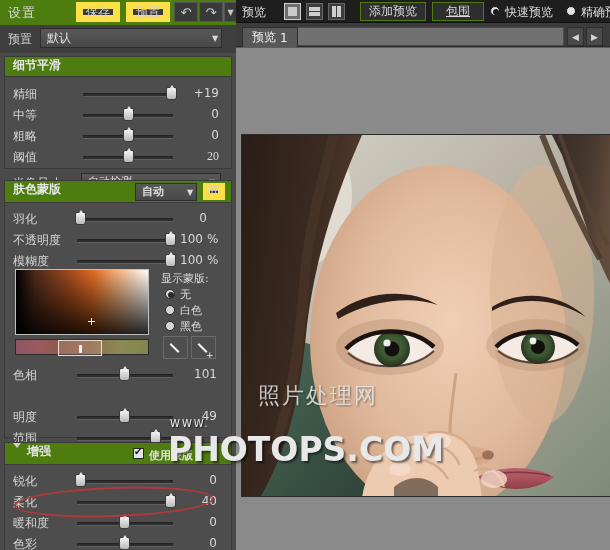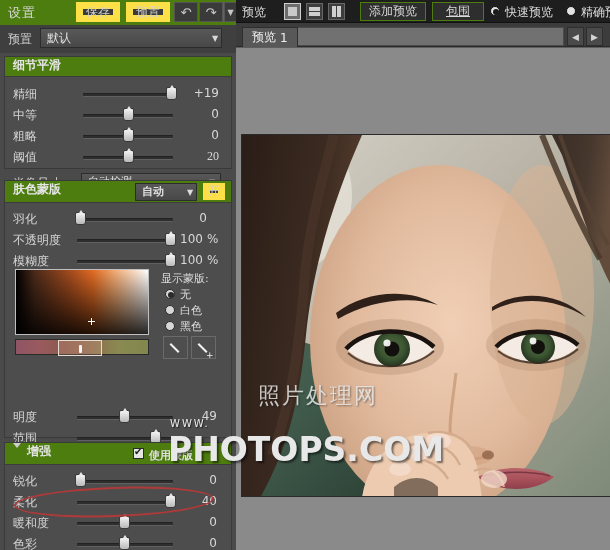--- a/index.html
+++ b/index.html
@@ -395,20 +395,26 @@
             <span class="pen-body"></span>
           </span>
       </div>
       <div class="tool-btn" style="left:186px; top:155px;">
         <span class="pen">
             <span class="pen-body"></span>
             <span class="pen2-dot">+</span>
           </span>
       </div>
 
+      <div class="srow" style="position:absolute; left:0; top:183px; width:228px;">
+        <span class="slabel">色相</span>
+        <span class="strack" style="left:72px; width:96px;"></span>
+        <span class="sknob" style="left:114px;"></span>
+        <span class="sval" style="left:176px; width:36px;">101</span>
+      </div>
       <div class="srow" style="position:absolute; left:0; top:225px; width:228px;">
         <span class="slabel">明度</span>
         <span class="strack" style="left:72px; width:96px;"></span>
         <span class="sknob" style="left:114px;"></span>
         <span class="sval" style="left:176px; width:36px;">49</span>
       </div>
       <div class="srow" style="position:absolute; left:0; top:246px; width:228px;">
         <span class="slabel">范围</span>
         <span class="strack" style="left:72px; width:96px;"></span>
         <span class="sknob" style="left:145px;"></span>

